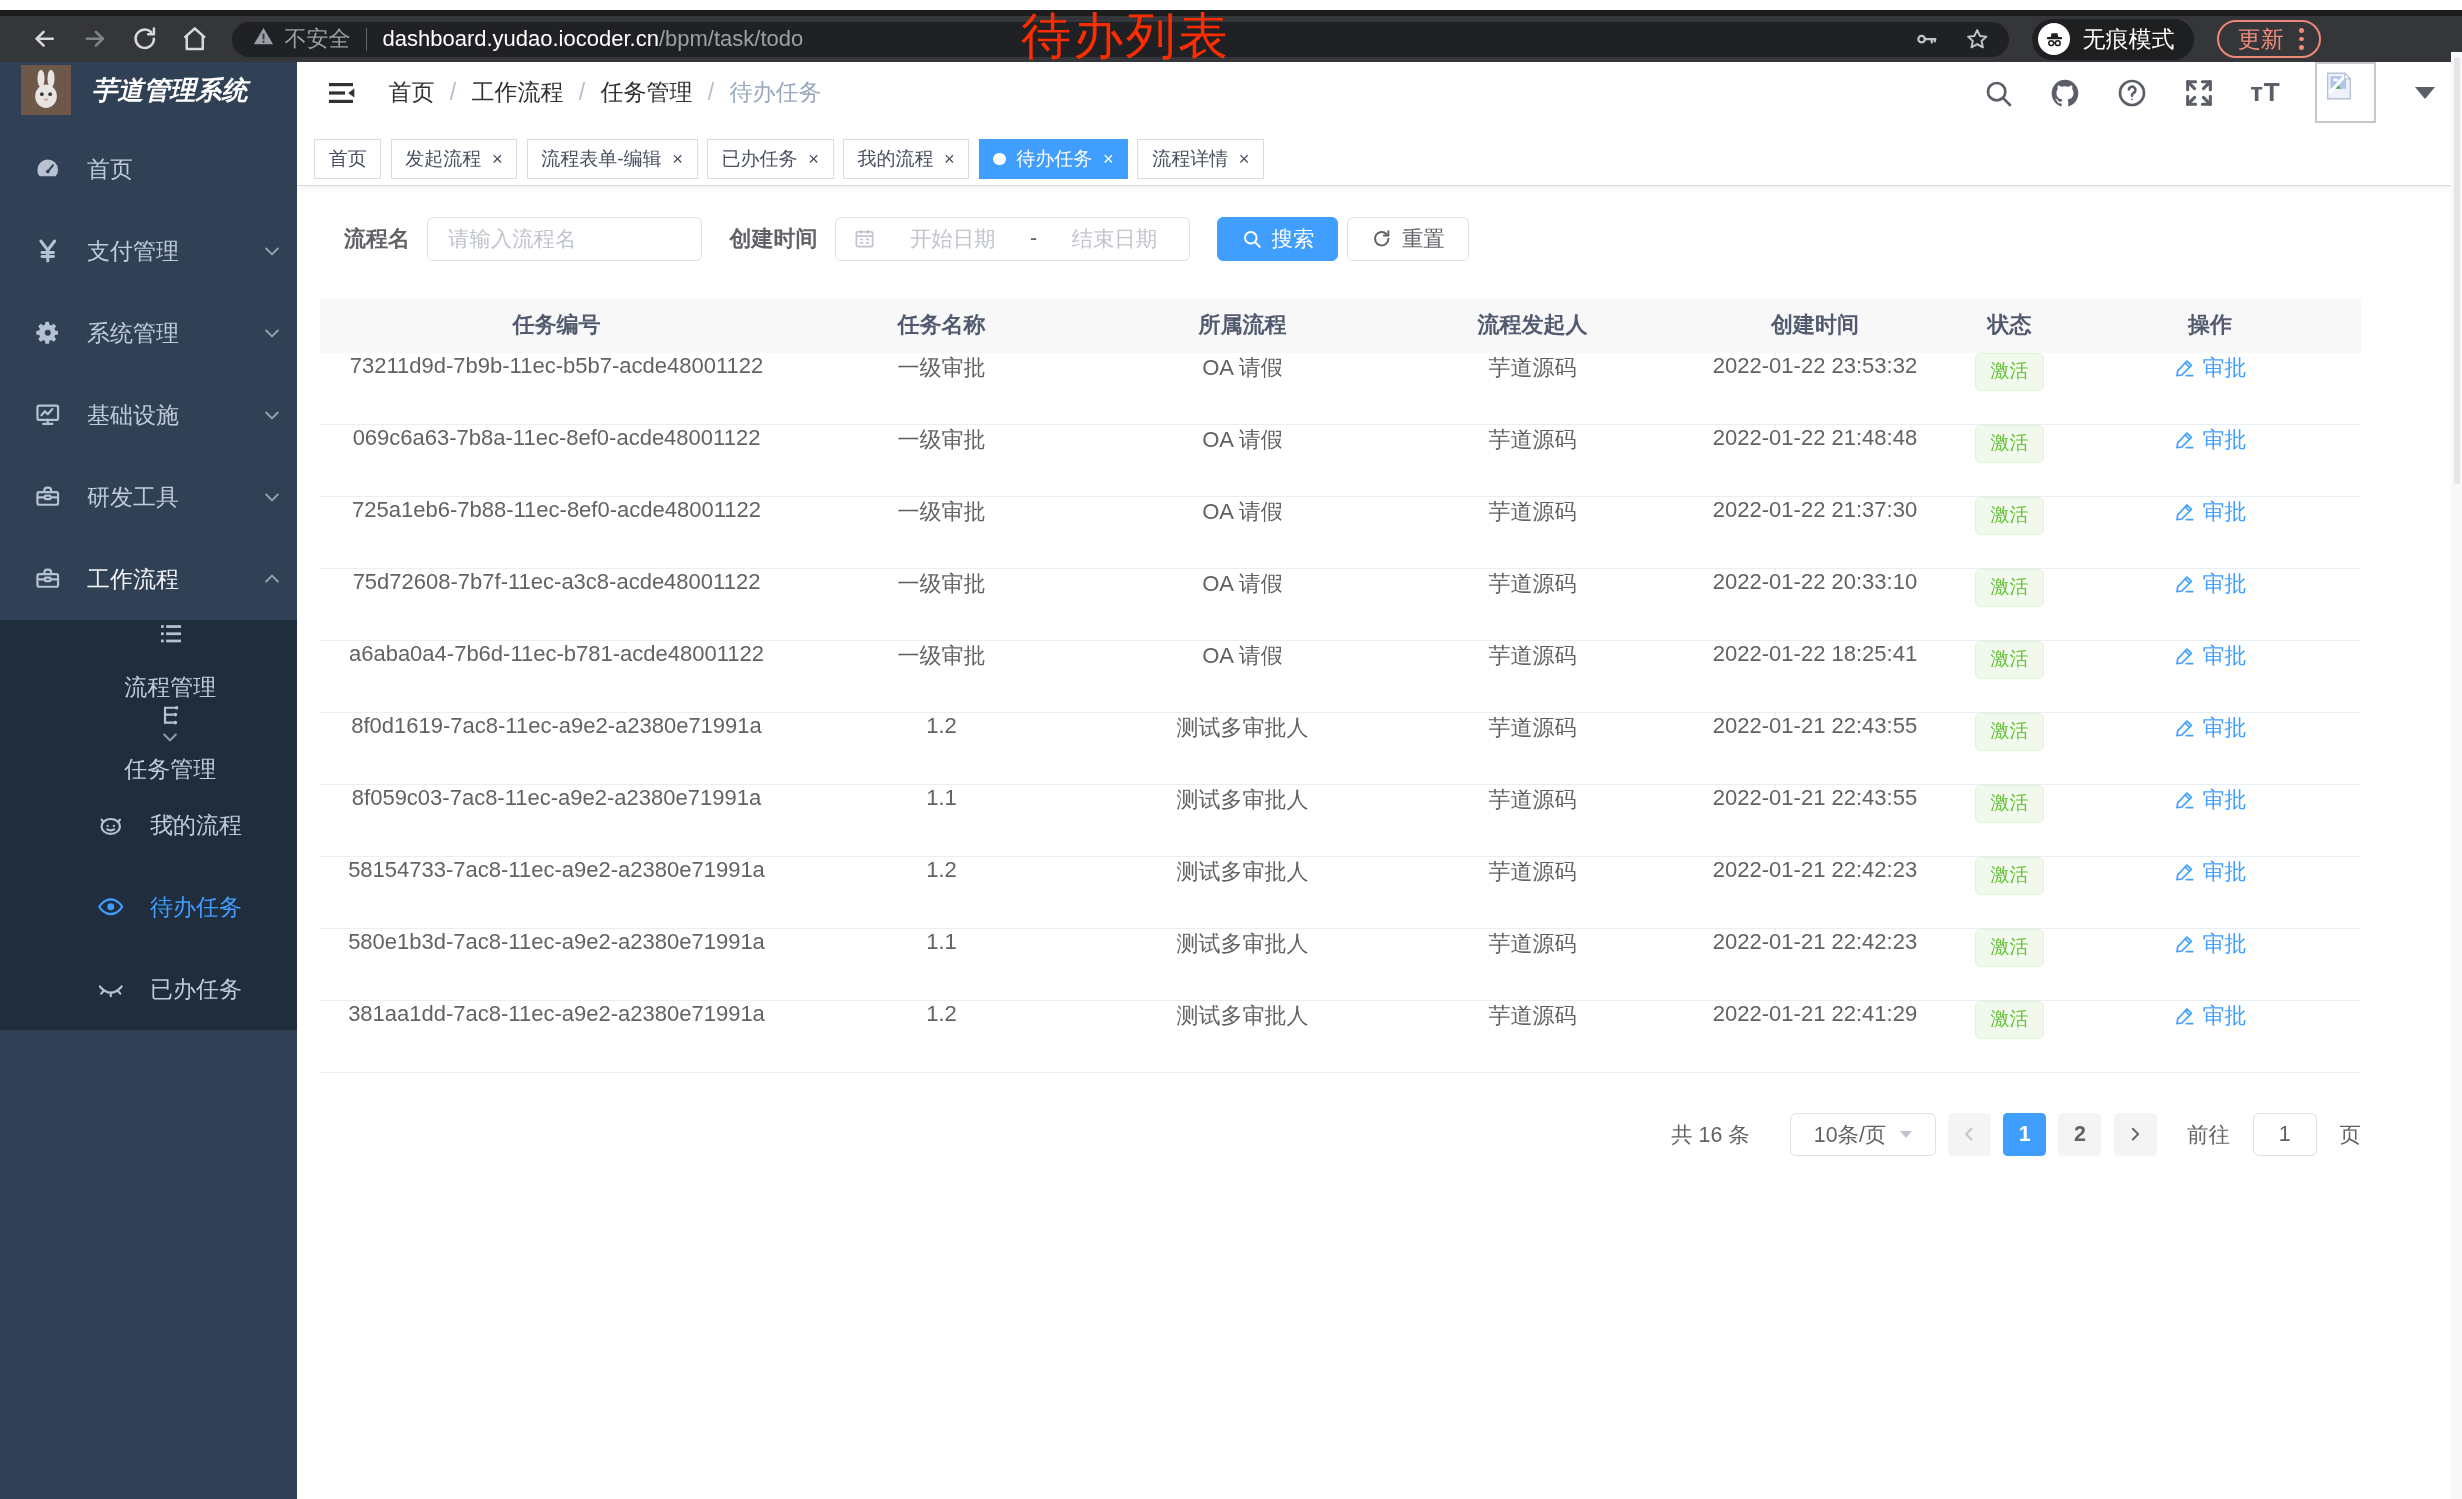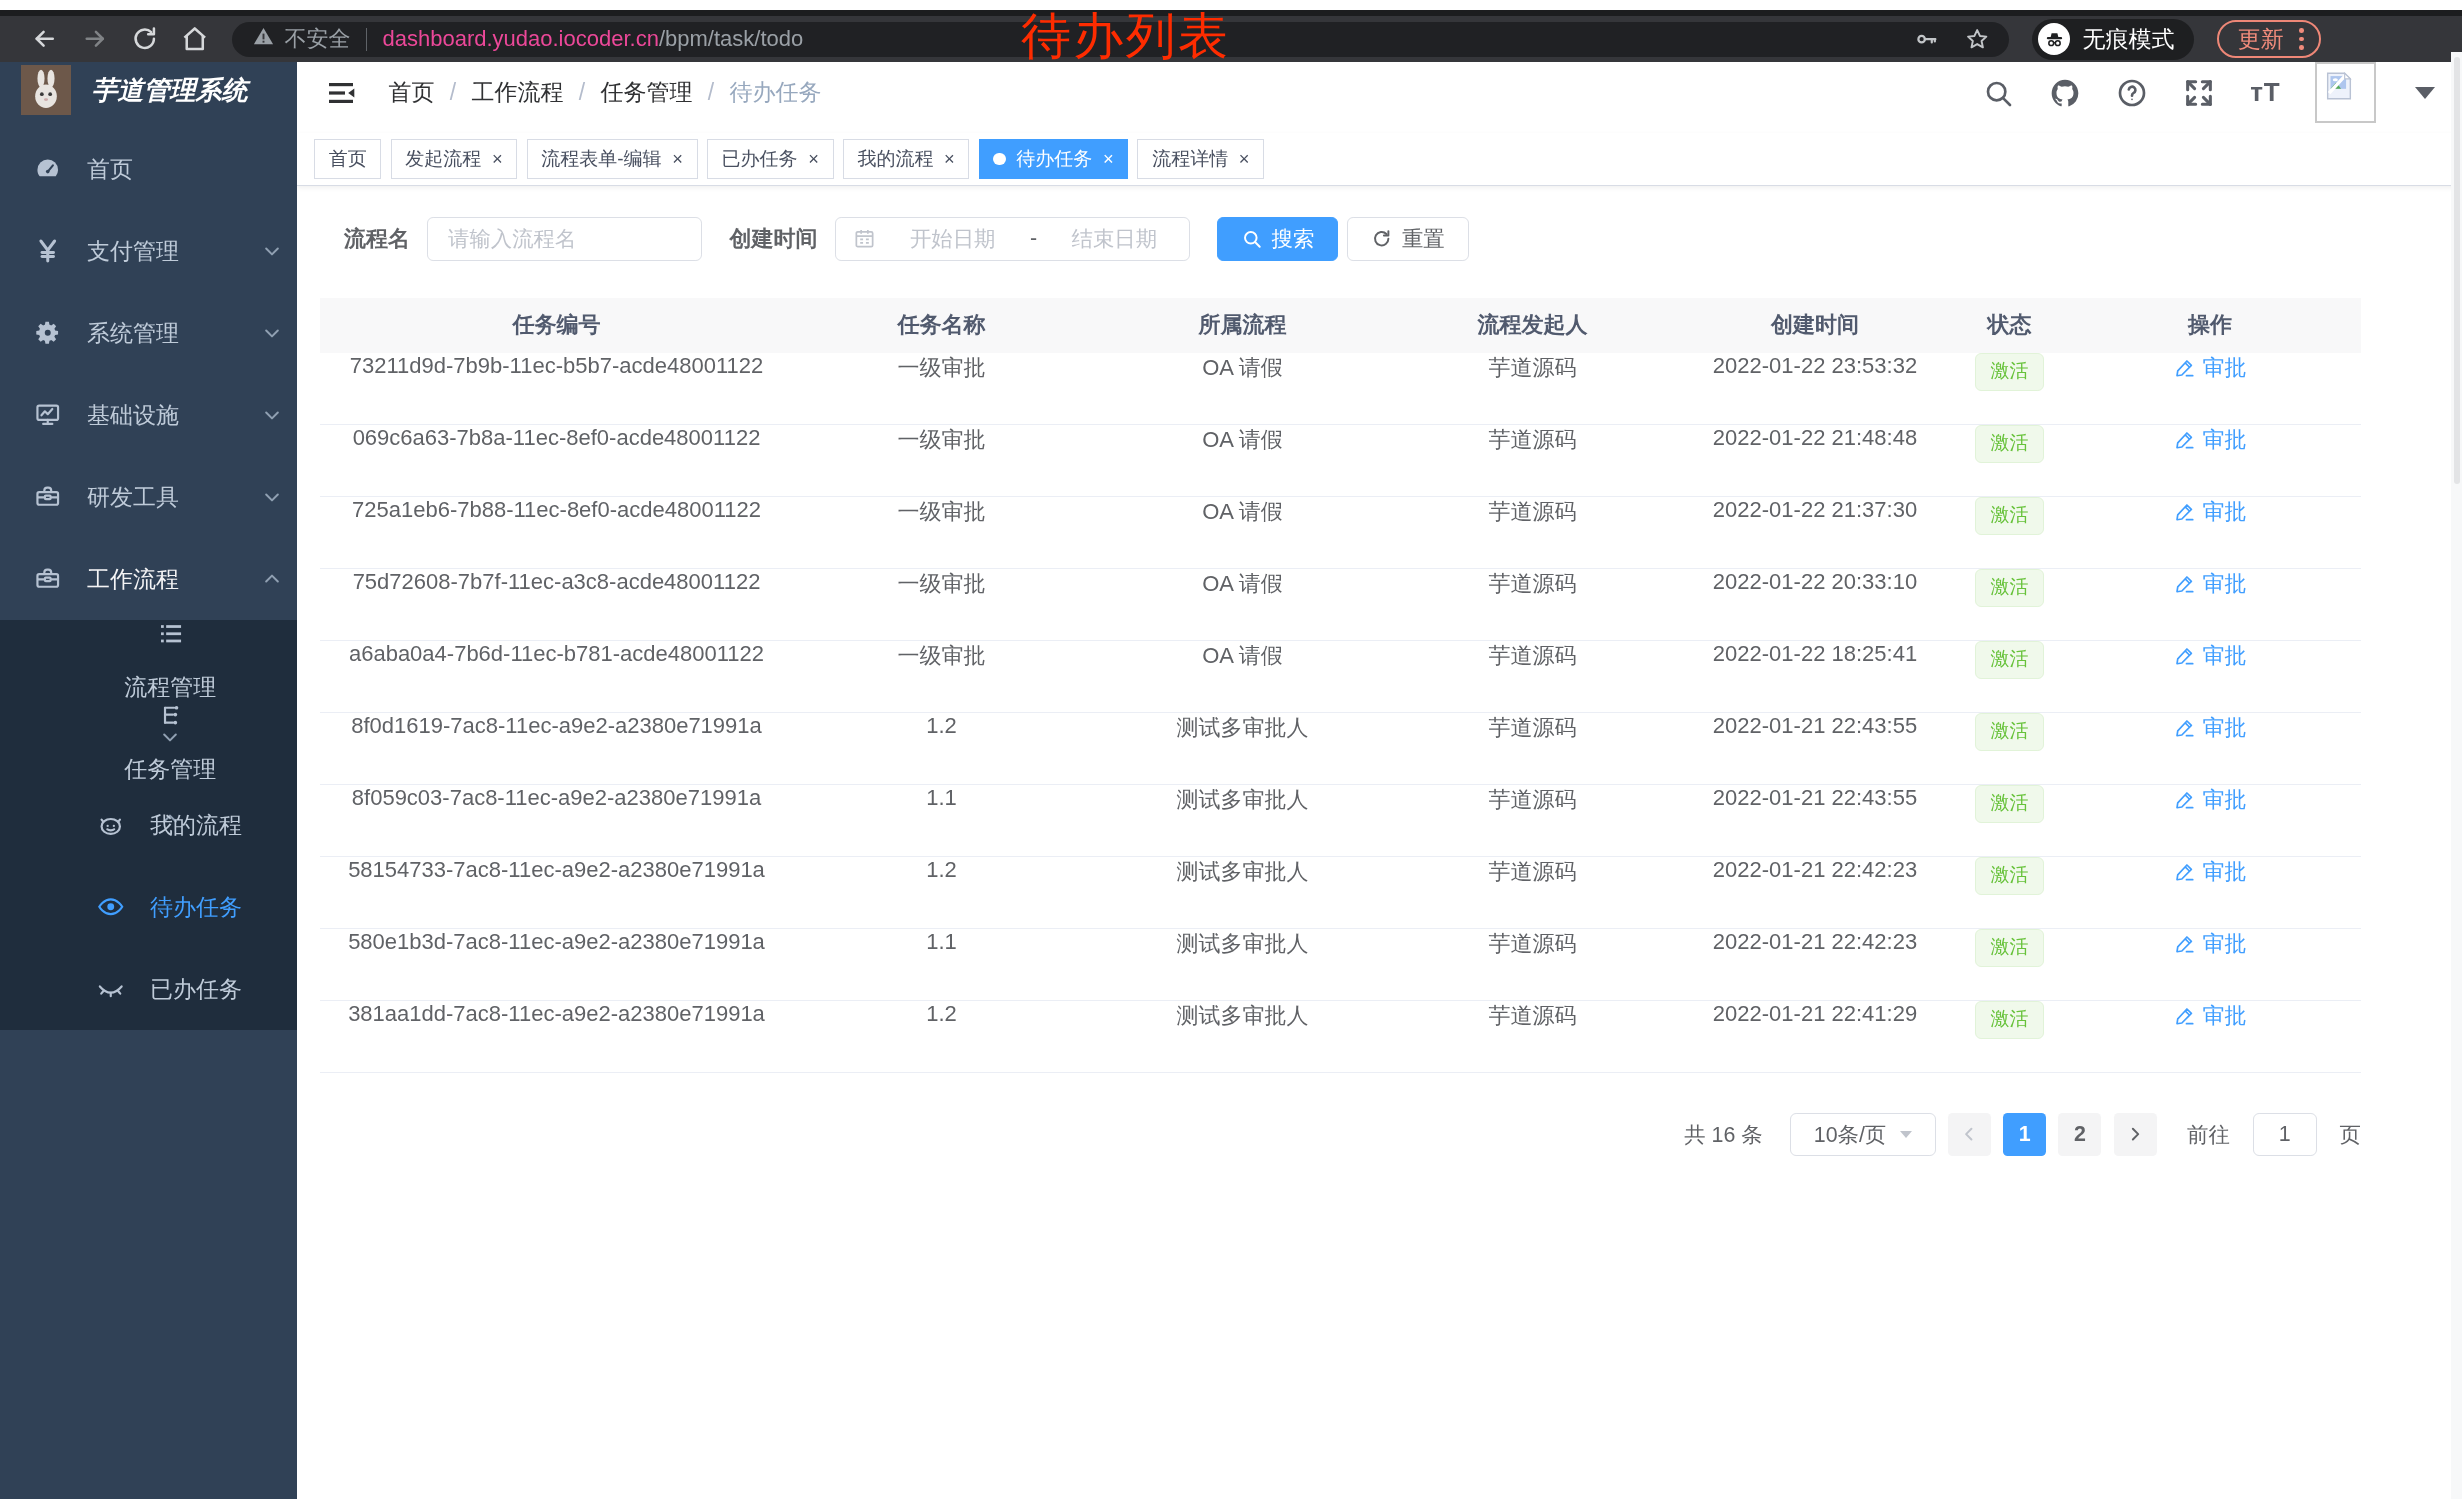--- a/index.html
+++ b/index.html
@@ -10,21 +10,21 @@
   .chrome { position:absolute; top:10px; left:0; width:100%; height:52px; background:#35363a; z-index:5; }
   .chrome-top { height:6.1px; background:#1c1d1f; }
   .chrome-row { height:46px; display:flex; align-items:center; padding:0 20px; }
   .nav-ic { color:#d6d8da; width:50px; display:flex; justify-content:center; align-items:center; }
   .nav-ic svg { width:27.5px; height:27.5px; }
   .nav-ic.dim { color:#808386; }
   .url-pill { width:1777px; height:35px; background:#202124; border-radius:19px; display:flex; align-items:center; padding:0 20px; margin-left:12.2px; font-size:22px; }
   .sec-chip { display:flex; align-items:center; gap:9.2px; color:#9aa0a6; }
   .sec-chip svg { width:23px; height:23px; }
   .url-div { width:1.5px; height:23px; background:#5f6368; margin:0 15.3px; }
-  .url-host { color:#ec4899; }
+  .url-host { color:#ffffff; }
   .url-path { color:#9aa0a6; }
   .url-spacer { flex:1; }
   .pill-ic { color:#c2c5c8; margin-left:26px; display:flex; }
   .pill-ic svg { width:24.4px; height:24.4px; }
   .incog { height:41px; background:#1e1f21; border-radius:21.4px; display:flex; align-items:center; gap:12.2px; padding:0 20px 0 6.1px; color:#ffffff; font-size:23px; margin-left:23px; }
   .incog-badge { width:32px; height:32px; border-radius:50%; background:#fff; display:flex; align-items:center; justify-content:center; }
   .incog-badge svg { width:23px; height:23px; }
   .update-pill { height:38px; border:2.3px solid #ee8777; color:#f08b7b; border-radius:21.4px; display:flex; align-items:center; gap:15.3px; padding:0 15.3px 0 18.3px; font-size:23px; margin-left:23px; }
   .kebab { display:flex; flex-direction:column; gap:3.8px; }
   .kebab i { width:4.6px; height:4.6px; border-radius:50%; background:#f08b7b; }
@@ -85,21 +85,21 @@
 
   .table { margin:37px 0 0 23px; width:2041px; font-size:22px; color:#606266; }
   .thead { display:flex; background:#f8f8f9; height:55px; align-items:center; color:#515a6e; font-weight:600; }
   .tr { display:flex; height:72px; border-bottom:0.8px solid #ebeef5; background:#fff; }
   .td,.th { text-align:center; padding:0 7.6px; overflow:hidden; white-space:nowrap; }
   .badge { display:inline-block; padding:6.9px 14.5px; background:#f0f9eb; border:0.8px solid #e1f3d8; color:#67c23a; border-radius:6.1px; font-size:19px; line-height:1.2; }
   .act-link { color:#409eff; display:inline-flex; align-items:center; gap:7.6px; cursor:pointer; }
   .act-link svg { width:21.4px; height:21.4px; }
 
   .pager { display:flex; align-items:center; justify-content:flex-end; gap:12.2px; margin:40px 101px 0 0; font-size:21.4px; color:#606266; }
-  .total { margin-right:15px; }
+  .total { margin-right:28px; }
   .psize { width:146px; height:43px; border:0.8px solid #dcdfe6; border-radius:6.1px; display:flex; align-items:center; justify-content:center; gap:13.7px; background:#fff; cursor:pointer; }
   .psize .caret { width:0; height:0; border-left:6.9px solid transparent; border-right:6.9px solid transparent; border-top:7.6px solid #c0c4cc; }
   .pbtn { min-width:43px; height:43px; border-radius:4.6px; background:#f4f4f5; display:flex; align-items:center; justify-content:center; font-weight:600; cursor:pointer; }
   .pbtn svg { width:18.3px; height:18.3px; }
   .pbtn.disabled { color:#c0c4cc; }
   .pbtn.active { background:#409eff; color:#fff; }
   .goto { margin-left:18.3px; }
   .goto-input { width:64px; height:43px; border:0.8px solid #dcdfe6; border-radius:6.1px; display:flex; align-items:center; justify-content:center; background:#fff; margin:0 10.7px; }
 
   .scrolltrack { position:absolute; right:0; top:52px; bottom:0; width:10.7px; background:#f7f8f9; z-index:6; }

